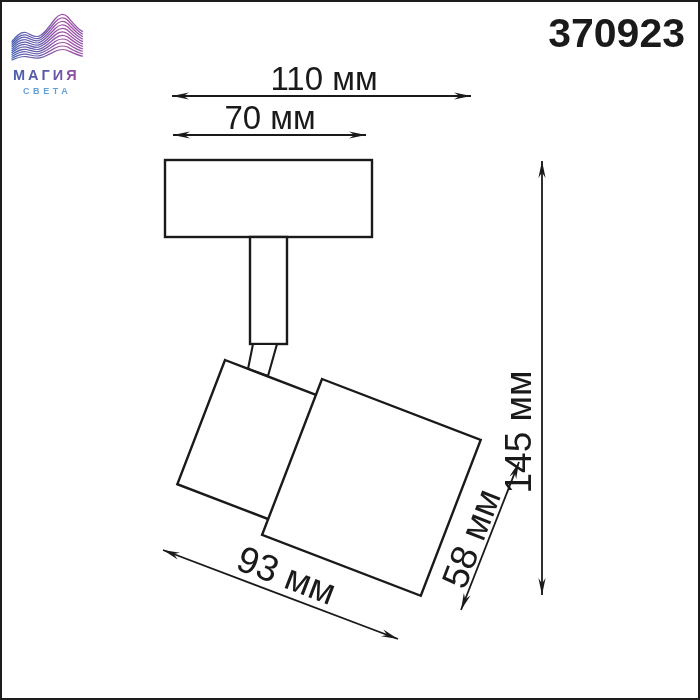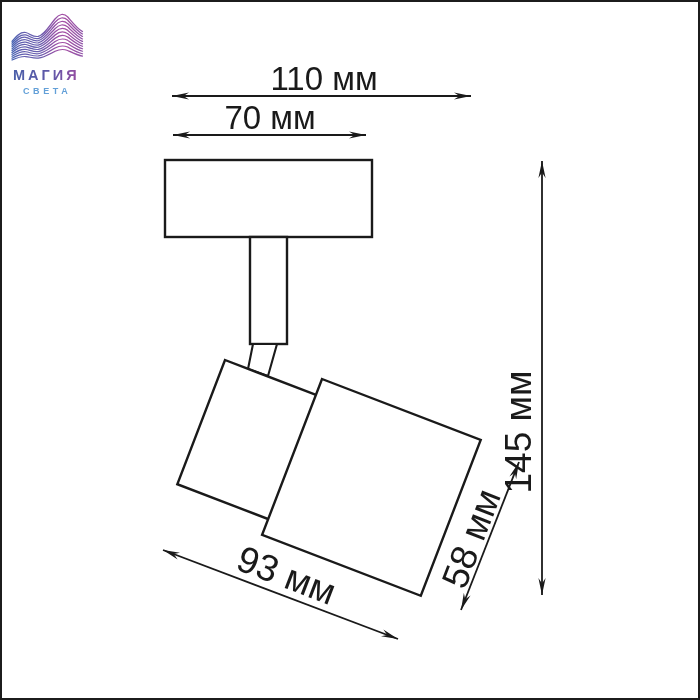--- a/index.html
+++ b/index.html
@@ -80,20 +80,21 @@
         <path d="M1 46.8 C5 42.449999999999996 9 38.099999999999994 14 38.97 C18 39.839999999999996 21 43.31999999999999 26 42.449999999999996 C32 40.709999999999994 36 33.75 42 26.789999999999996 C46 22.439999999999994 50 21.569999999999993 54 25.049999999999994 C58 29.399999999999995 63 35.489999999999995 68 38.099999999999994" fill="none" stroke="url(#waveGrad)" stroke-width="1.4" stroke-linecap="round"></path>
         <path d="M1 44.599999999999994 C5 39.89999999999999 9 35.199999999999996 14 36.13999999999999 C18 37.07999999999999 21 40.839999999999996 26 39.89999999999999 C32 38.019999999999996 36 30.499999999999993 42 22.979999999999993 C46 18.279999999999994 50 17.339999999999993 54 21.099999999999994 C58 25.799999999999994 63 32.379999999999995 68 35.199999999999996" fill="none" stroke="url(#waveGrad)" stroke-width="1.4" stroke-linecap="round"></path>
         <path d="M1 42.4 C5 37.35 9 32.3 14 33.31 C18 34.32 21 38.36 26 37.35 C32 35.33 36 27.25 42 19.169999999999998 C46 14.119999999999997 50 13.11 54 17.15 C58 22.2 63 29.269999999999996 68 32.3" fill="none" stroke="url(#waveGrad)" stroke-width="1.4" stroke-linecap="round"></path>
         <path d="M1 40.2 C5 34.800000000000004 9 29.400000000000002 14 30.480000000000004 C18 31.560000000000002 21 35.88 26 34.800000000000004 C32 32.64 36 24 42 15.36 C46 9.96 50 8.880000000000003 54 13.200000000000003 C58 18.6 63 26.160000000000004 68 29.400000000000002" fill="none" stroke="url(#waveGrad)" stroke-width="1.4" stroke-linecap="round"></path>
         <path d="M1 38 C5 32.25 9 26.5 14 27.65 C18 28.799999999999997 21 33.4 26 32.25 C32 29.95 36 20.749999999999996 42 11.549999999999997 C46 5.799999999999997 50 4.649999999999999 54 9.249999999999996 C58 14.999999999999996 63 23.049999999999997 68 26.5" fill="none" stroke="url(#waveGrad)" stroke-width="1.4" stroke-linecap="round"></path>
       </g>
     <text class="logo-brand" x="5" y="73" fill="url(#brandGrad)">МАГИЯ</text>
     <text class="logo-sub" x="15" y="87" fill="#63a0d8">СВЕТА</text>
   </svg>
 
+  <div class="product-number">370923</div>
 
   <svg class="drawing" width="696" height="696" viewBox="0 0 696 696">
     <defs>
       <marker id="arr" viewBox="0 0 17 8" refX="17" refY="4" markerWidth="17" markerHeight="8" markerUnits="userSpaceOnUse" orient="auto-start-reverse">
         <path d="M17,4 L0,0.4 L5.5,4 L0,7.6 Z" fill="#1a1a1a"></path>
       </marker>
     </defs>
 
     <g stroke="#1a1a1a" fill="#ffffff" stroke-width="2.4" stroke-linejoin="miter">
       <rect x="163" y="158" width="207" height="77"></rect>

